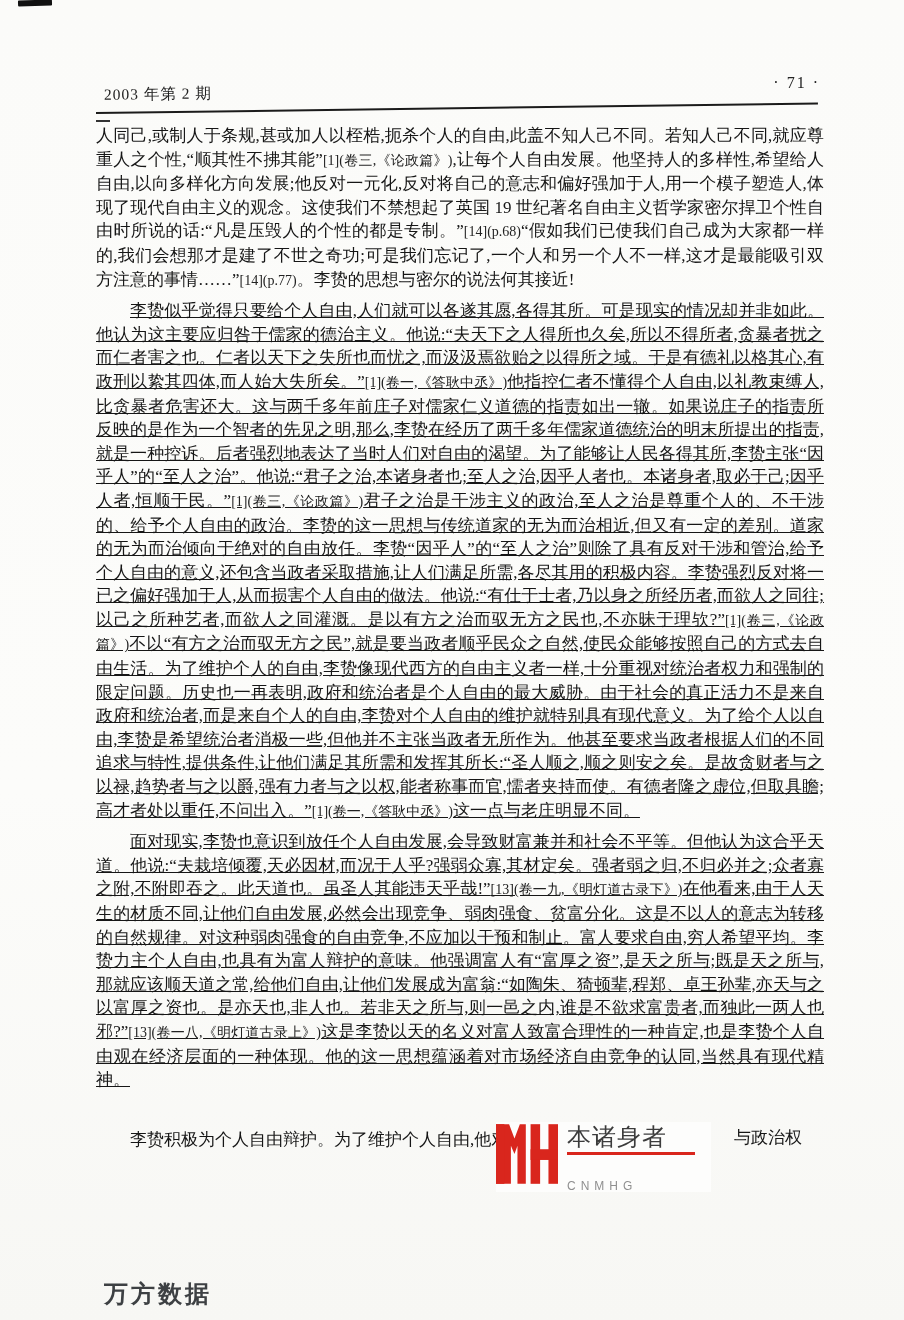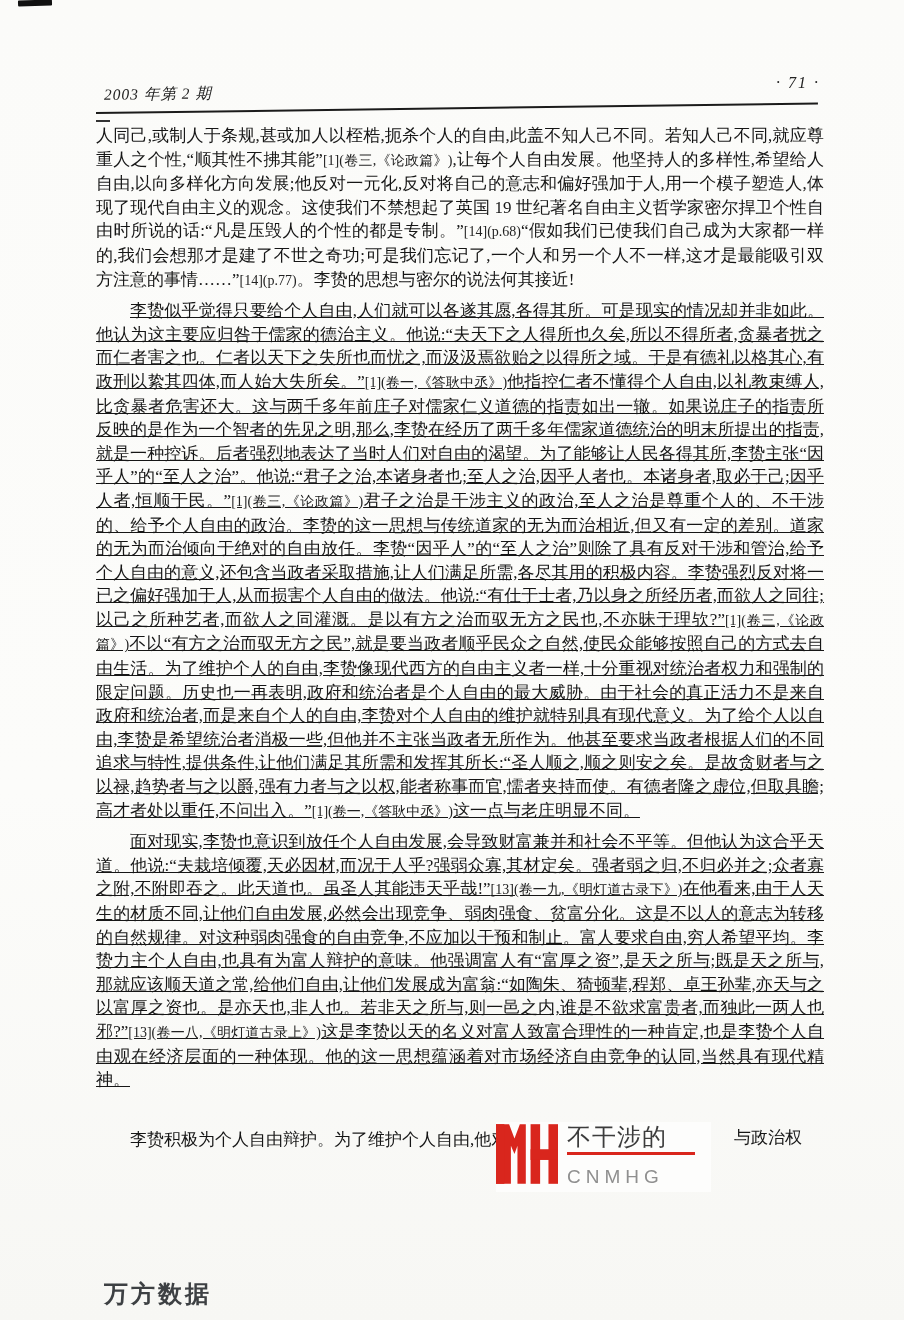--- a/index.html
+++ b/index.html
@@ -12,21 +12,21 @@
   }
   .page{
     position:absolute;inset:0;
     background:linear-gradient(180deg,#fbfbf9 0%,#fcfcfa 60%,#f7f7f4 100%);
   }
   .scan-mark-top{
     position:absolute;left:18px;top:0;width:34px;height:6px;
     background:#111;transform:rotate(-2deg);border-radius:1px;
   }
   .header{
-    position:absolute;left:96px;right:80px;top:74px;height:40px;font-style:italic;
+    position:absolute;left:96px;right:80px;top:74px;height:40px;
   }
   .issue{
     position:absolute;left:8px;top:10px;
     font-size:15.5px;color:#222;letter-spacing:1px;
     transform:rotate(-0.8deg);
   }
   .pageno{
     position:absolute;right:4px;top:0;
     font-size:16px;color:#222;letter-spacing:2px;
   }
@@ -68,21 +68,21 @@
   .wm-logo{width:62px;height:60px;flex:0 0 auto;margin-top:2px;}
   .wm-text{margin-left:9px;padding-top:2px;}
   .wm-cn{
     font-family:"Liberation Sans", sans-serif;
     font-size:24px;color:#3c3c3c;letter-spacing:1px;line-height:26px;
     white-space:nowrap;
   }
   .wm-underline{height:3px;width:128px;margin-top:2px;}
   .wm-en{
     font-family:"Liberation Sans", sans-serif;
-    font-size:19px;color:#8f8f8f;letter-spacing:5px;line-height:24px;margin-top:10px;
+    font-size:12px;color:#8f8f8f;letter-spacing:5px;line-height:24px;margin-top:19px;
   }
   .footer-brand{
     position:absolute;left:104px;top:1278px;
     font-family:"Liberation Sans", sans-serif;
     font-size:24px;color:#3d4043;letter-spacing:3px;font-weight:600;
   }
 </style>
 </head>
 <body>
 
@@ -111,21 +111,21 @@
       <svg class="wm-logo" viewBox="0 0 104 100" xmlns="http://www.w3.org/2000/svg">
 
         <polygon points="0,0 22,0 31,24 40,0 50,0 50,100 36,100 36,36 31,50 25,36 25,100 0,100" fill="#d9261d"></polygon>
         <rect x="0" y="0" width="14" height="100" fill="#d9261d"></rect>
 
         <rect x="58" y="0" width="16" height="100" fill="#d9261d"></rect>
         <rect x="88" y="0" width="16" height="100" fill="#d9261d"></rect>
         <rect x="58" y="42" width="46" height="18" fill="#d9261d"></rect>
       </svg>
       <div class="wm-text">
-        <div class="wm-cn">不干涉的</div>
+        <div class="wm-cn">本诸身者</div>
         <div class="wm-underline" style="background: rgb(217, 38, 29);"></div>
         <div class="wm-en">CNMHG</div>
       </div>
     </div>
   </div>
 
   <div class="footer-brand">万方数据</div>
 
 </div>
 

